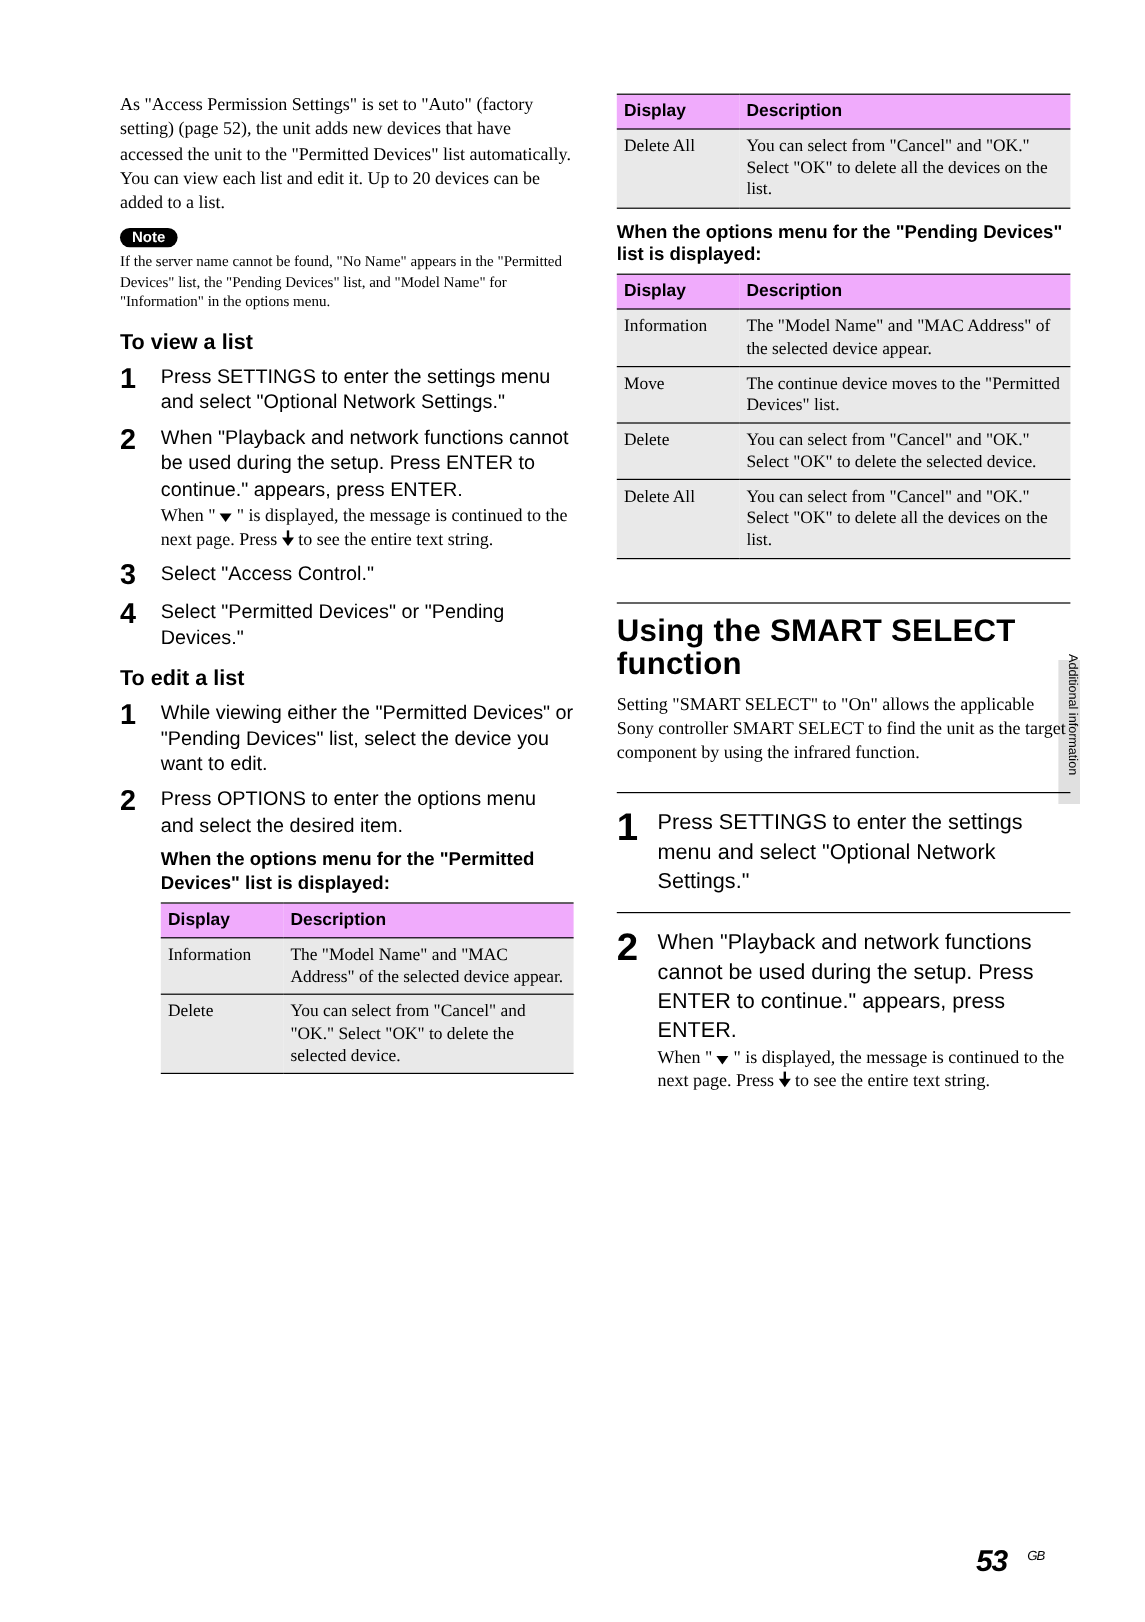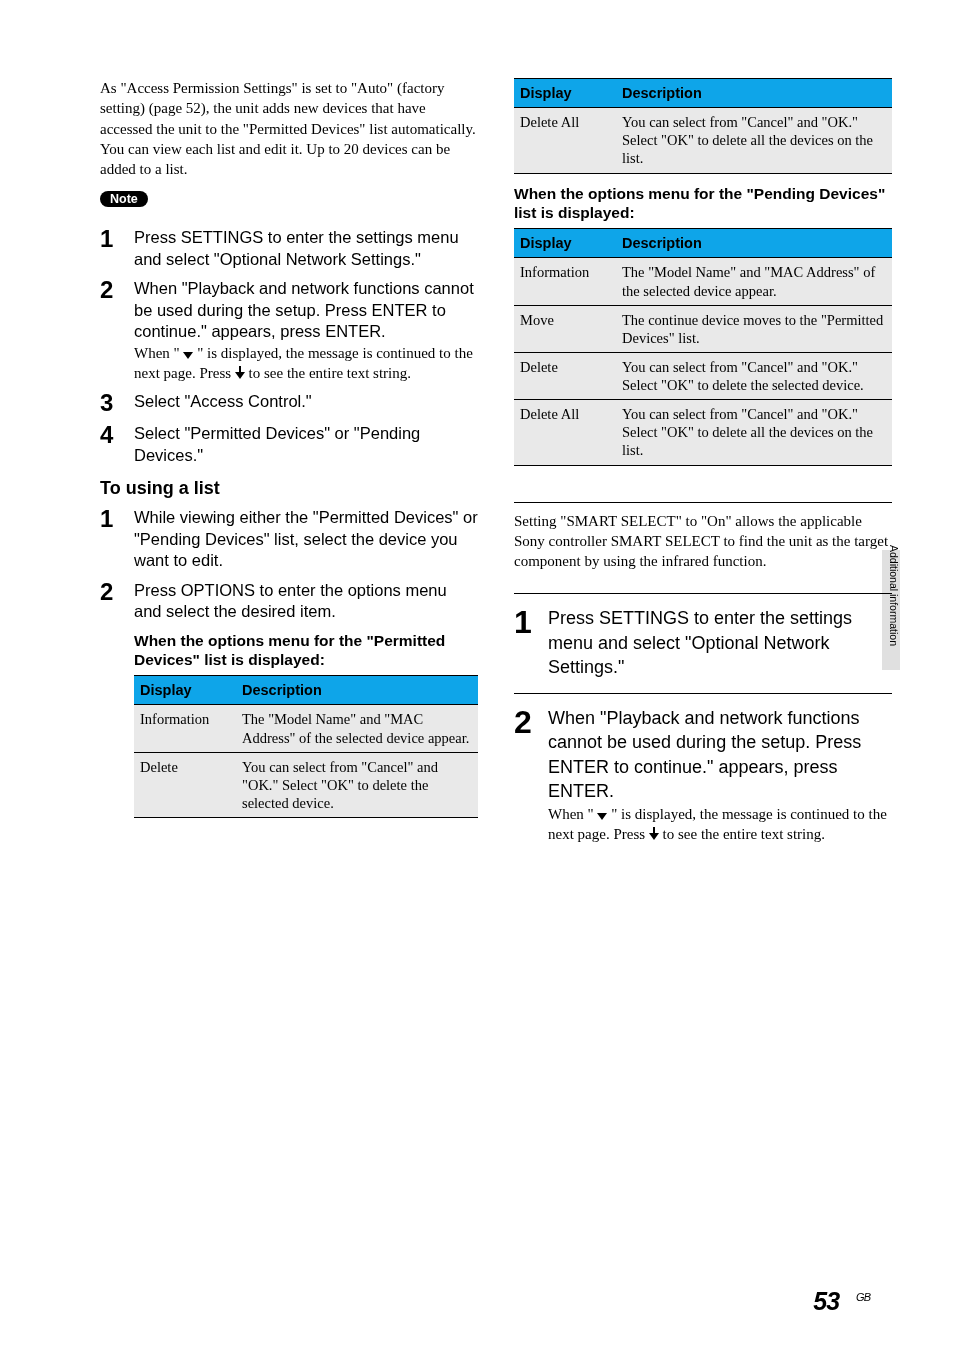--- a/index.html
+++ b/index.html
@@ -22,21 +22,21 @@
     .intro { font-size: 15px; line-height: 1.35; margin-bottom: 10px; }
     .note-badge {
       display: inline-block;
       background: #000;
       color: #fff;
       border-radius: 12px;
       padding: 1px 10px;
       font-family: Arial, Helvetica, sans-serif;
       font-size: 12.5px;
       font-weight: bold;
-      margin-bottom: 20px;
+      margin-bottom: 4px;
     }
     .note-text { font-size: 12.5px; line-height: 1.3; margin-bottom: 16px; }
     .h3a {
       font-family: Arial, Helvetica, sans-serif;
       font-weight: bold;
       font-size: 18px;
       margin-bottom: 8px;
     }
     .step { display: flex; gap: 14px; margin-bottom: 8px; }
     .step-num {
@@ -71,21 +71,21 @@
       font-size: 14.5px;
       line-height: 1.25;
     }
     table.dtable th, table.dtable td {
       text-align: left;
       vertical-align: top;
       padding: 5px 6px;
       border-top: 1px solid #000;
     }
     table.dtable tr:last-child td { border-bottom: 1px solid #000; }
-    table.dtable thead tr { background: #0ea5e9; }
+    table.dtable thead tr { background: #f0abfc; }
     table.dtable thead th {
       font-family: Arial, Helvetica, sans-serif;
       font-weight: bold;
       border-top: 1px solid #000;
     }
     table.dtable tbody tr { background: #e9e9e9; }
     table.dtable td.col-disp {
       width: 102px;
     }
     .section-rule {
@@ -181,21 +181,23 @@
   </style>
 </head>
 <body>
 
 <div class="columns">
 
   <div class="col left-col">
     <p class="intro">As "Access Permission Settings" is set to "Auto" (factory setting) (page 52), the unit adds new devices that have accessed the unit to the "Permitted Devices" list automatically. You can view each list and edit it. Up to 20 devices can be added to a list.</p>
 
     <span class="note-badge">Note</span>
-
+    <p class="note-text">If the server name cannot be found, "No Name" appears in the "Permitted Devices" list, the "Pending Devices" list, and "Model Name" for "Information" in the options menu.</p>
+
+    <h3 class="h3a">To view a list</h3>
 
     <div class="step">
       <div class="step-num">1</div>
       <div class="step-body">
         <div class="step-label">Press SETTINGS to enter the settings menu and select "Optional Network Settings."</div>
       </div>
     </div>
 
     <div class="step">
       <div class="step-num">2</div>
@@ -214,21 +216,21 @@
       </div>
     </div>
 
     <div class="step mb12">
       <div class="step-num">4</div>
       <div class="step-body">
         <div class="step-label">Select "Permitted Devices" or "Pending Devices."</div>
       </div>
     </div>
 
-    <h3 class="h3a">To using a list</h3>
+    <h3 class="h3a">To edit a list</h3>
 
     <div class="step">
       <div class="step-num">1</div>
       <div class="step-body">
         <div class="step-label">While viewing either the "Permitted Devices" or "Pending Devices" list, select the device you want to edit.</div>
       </div>
     </div>
 
     <div class="step">
       <div class="step-num">2</div>
@@ -298,20 +300,21 @@
           <td>You can select from "Cancel" and "OK." Select "OK" to delete the selected device.</td>
         </tr>
         <tr>
           <td class="col-disp">Delete All</td>
           <td>You can select from "Cancel" and "OK." Select "OK" to delete all the devices on the list.</td>
         </tr>
       </tbody>
     </table>
 
     <hr class="section-rule">
+    <h2 class="h2b">Using the SMART SELECT function</h2>
     <p class="section2-intro">Setting "SMART SELECT" to "On" allows the applicable Sony controller SMART SELECT to find the unit as the target component by using the infrared function.</p>
 
     <div class="bigstepgroup">
       <hr class="step-rule">
       <div class="step big-step">
         <div class="step-num">1</div>
         <div class="step-body">
           <div class="step-label">Press SETTINGS to enter the settings menu and select "Optional Network Settings."</div>
         </div>
       </div>

